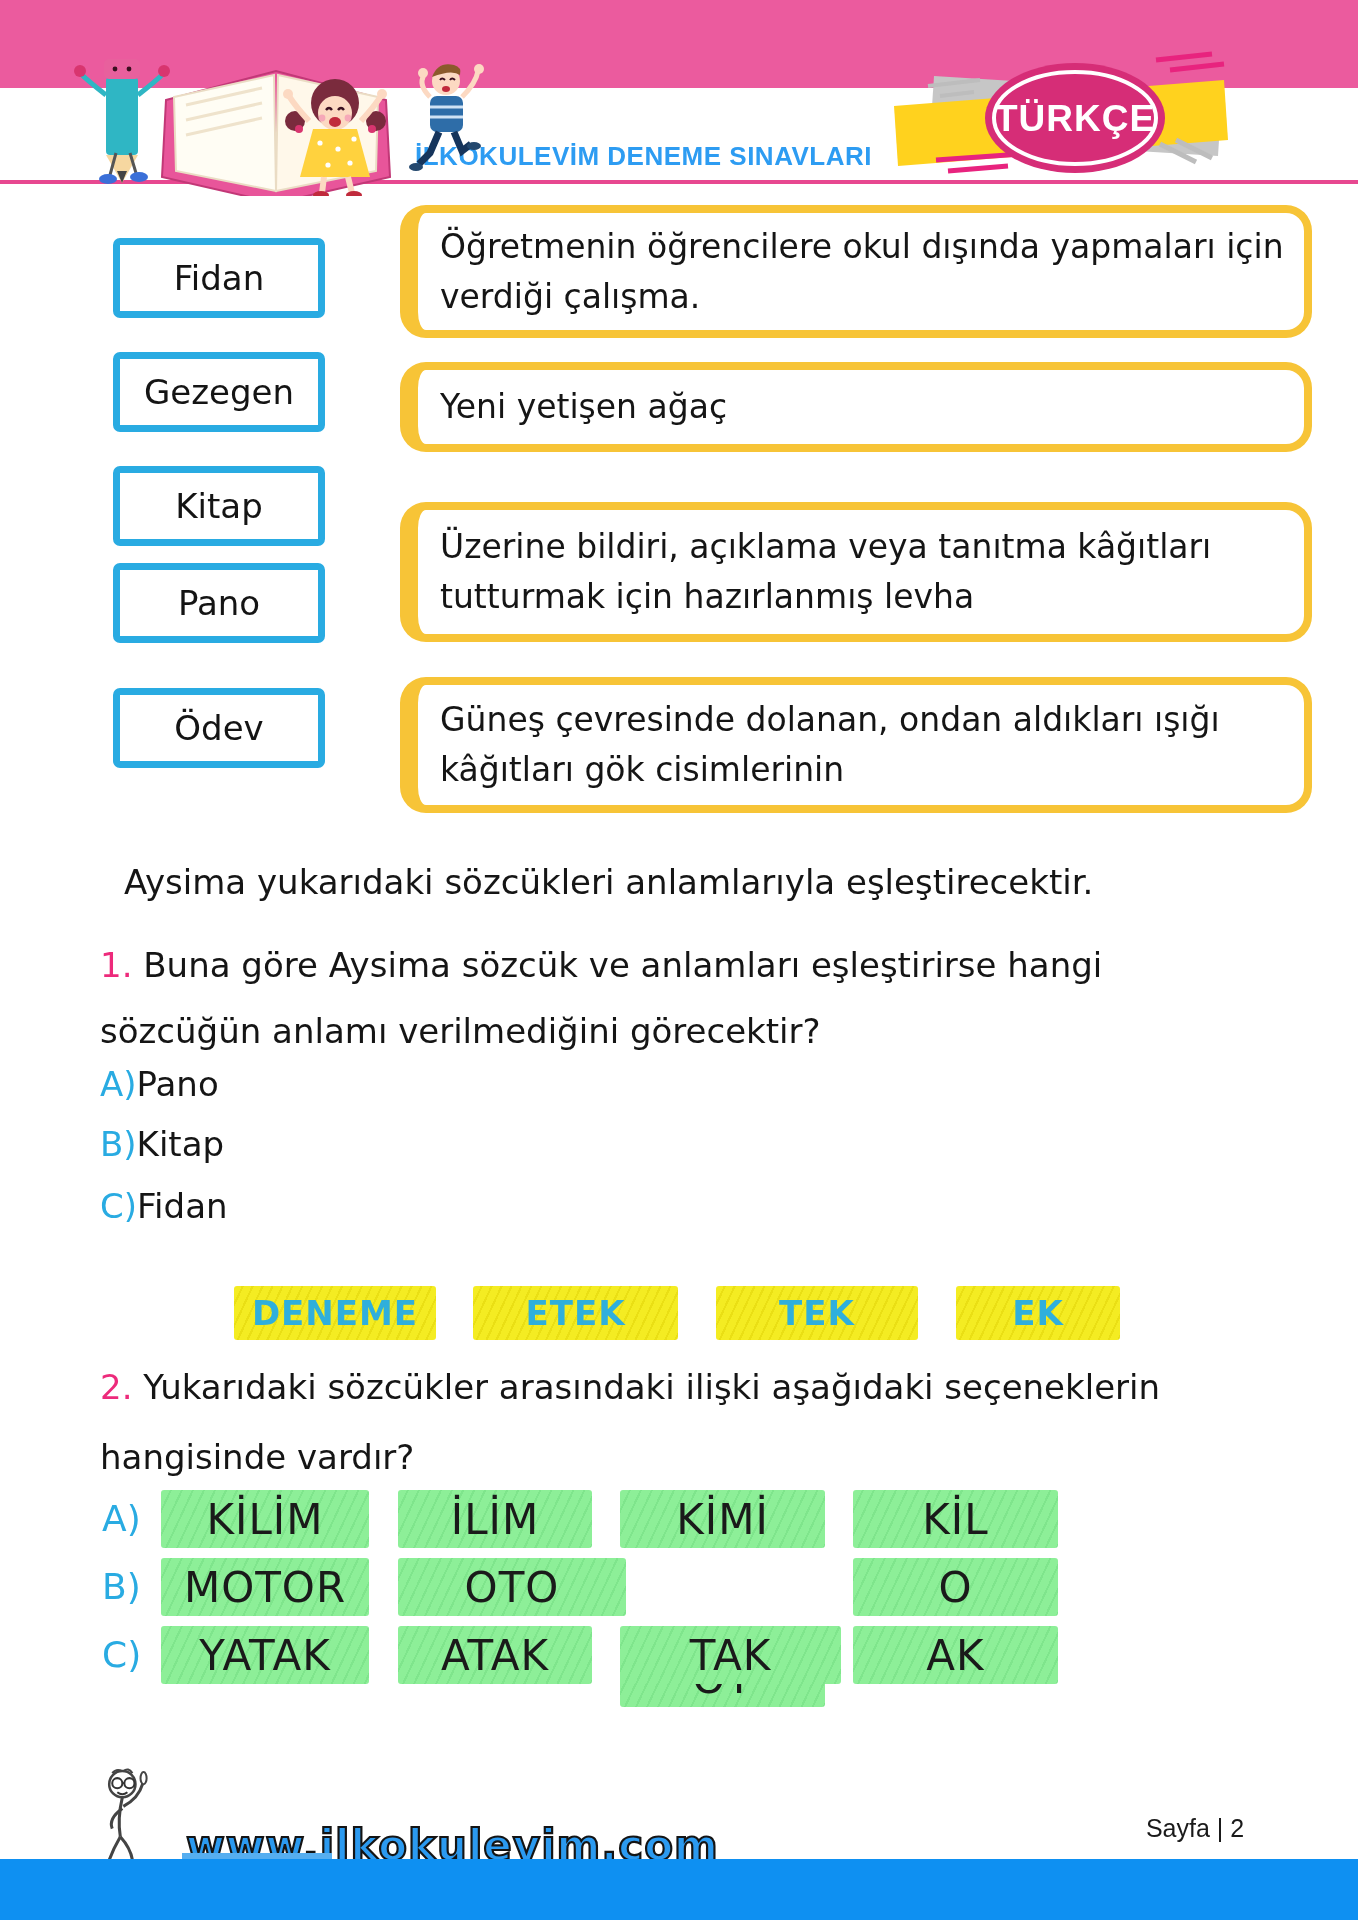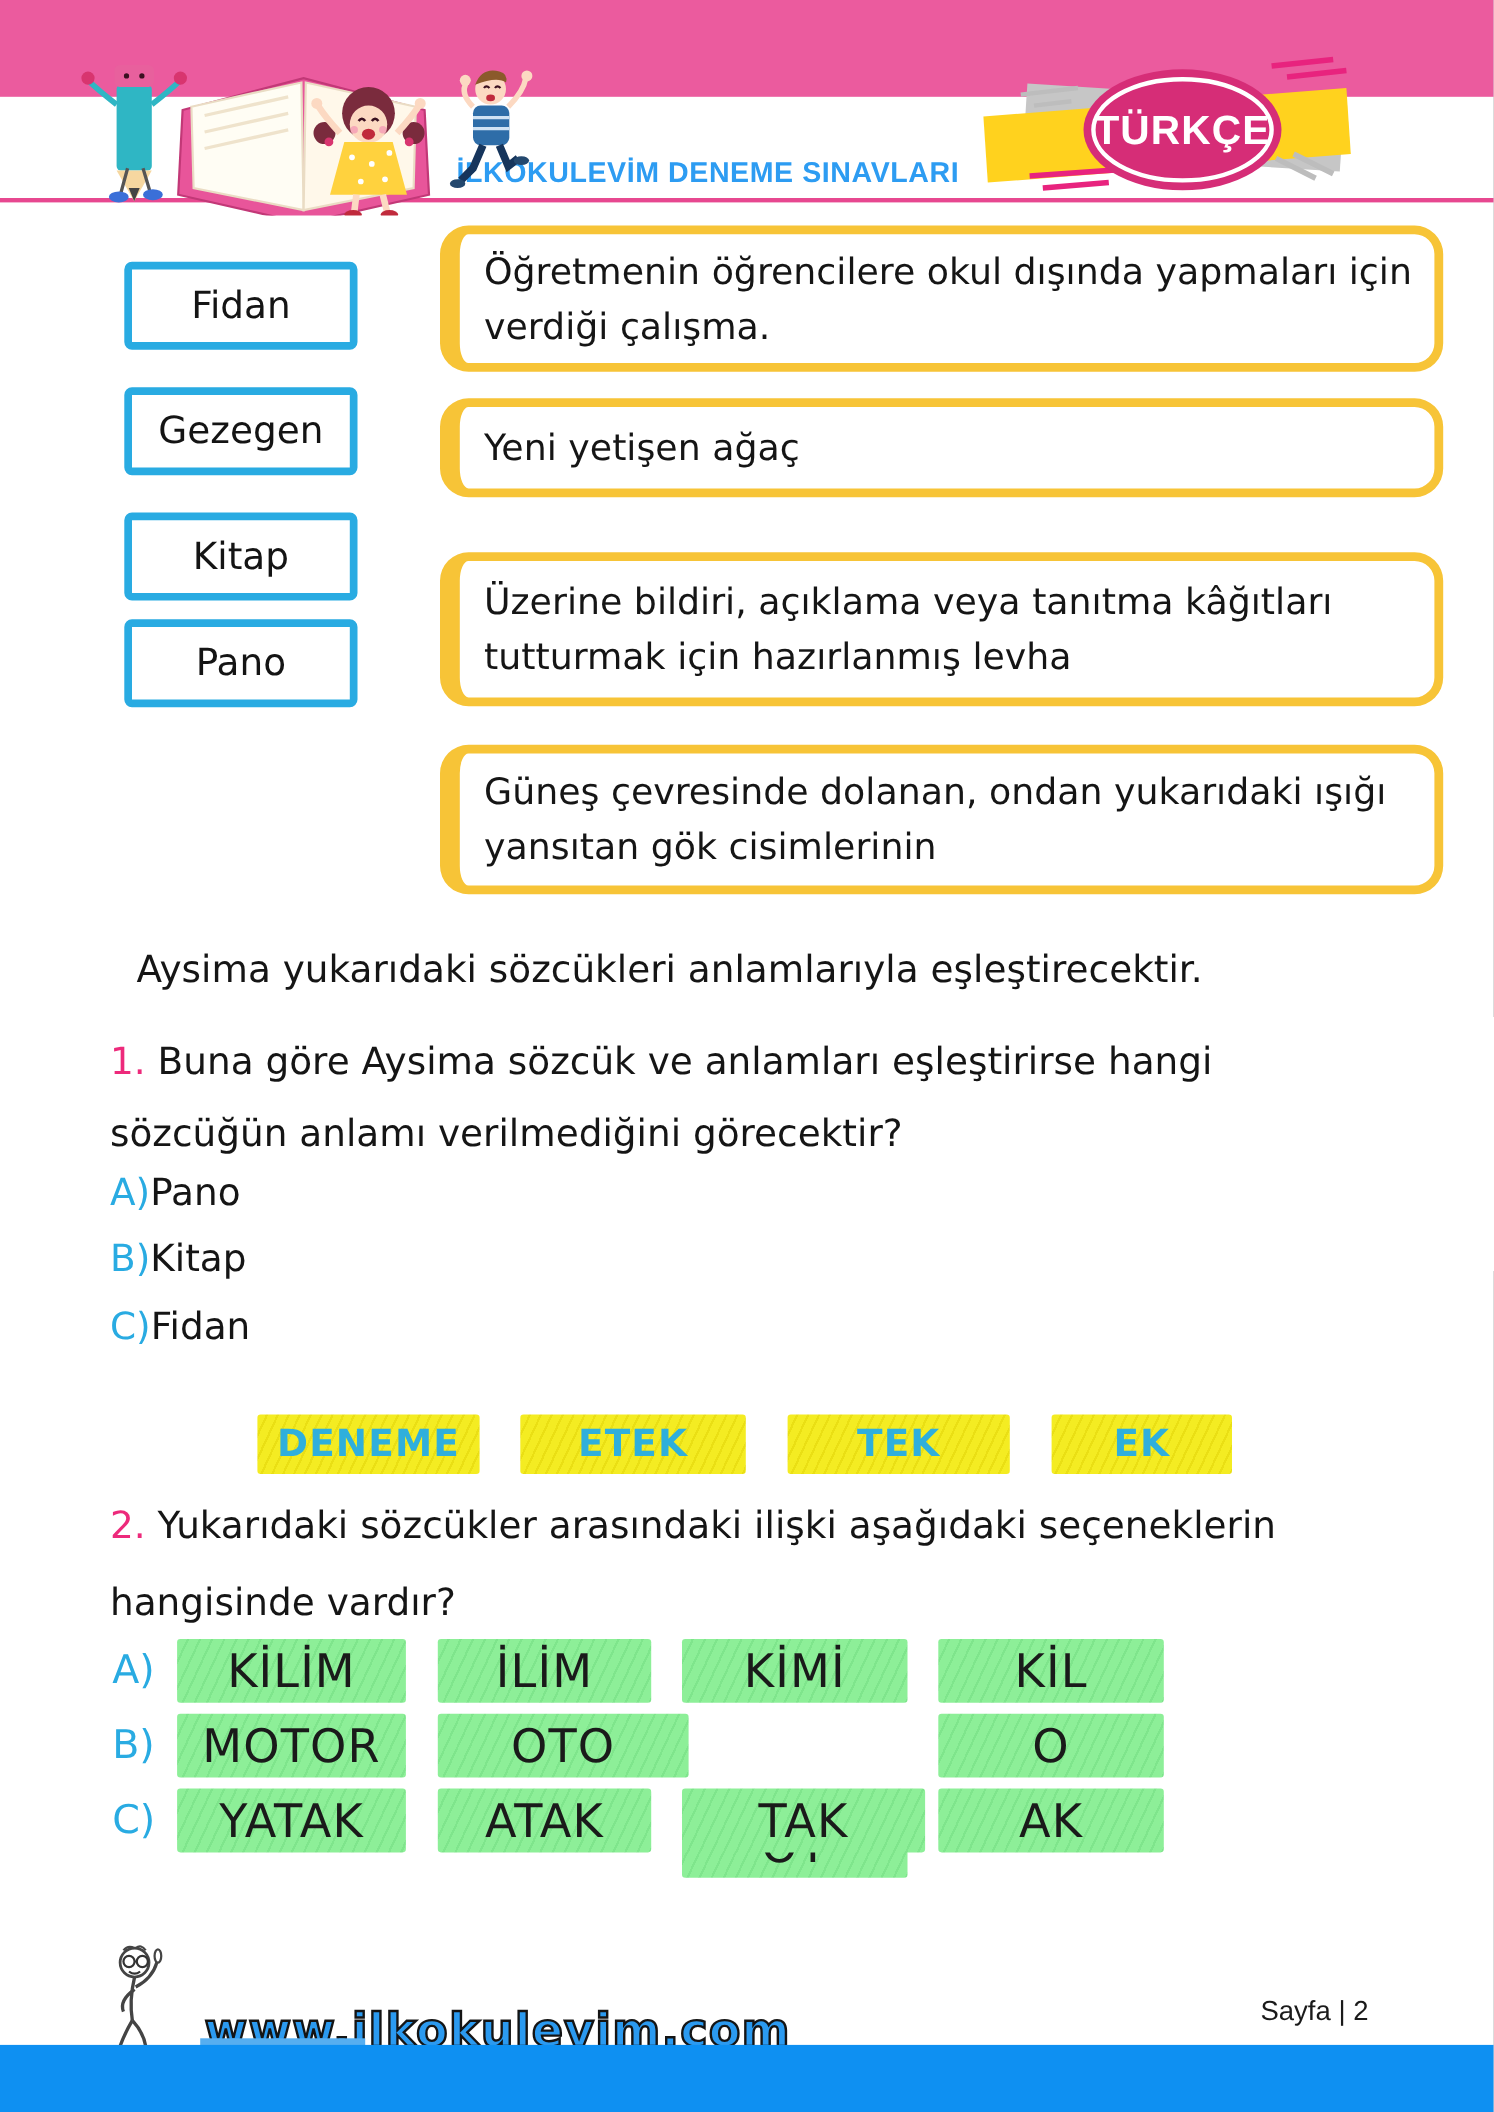--- a/index.html
+++ b/index.html
@@ -153,32 +153,35 @@
     </div>
   <div class="word-box" style="top:352px">
       <span>Gezegen</span>
     </div>
   <div class="word-box" style="top:466px">
       <span>Kitap</span>
     </div>
   <div class="word-box" style="top:563px">
       <span>Pano</span>
     </div>
+  <div class="word-box" style="top:688px">
+      <span>Ödev</span>
+    </div>
 
   <div class="def-box" style="top:205px;height:117px">
       <span>Öğretmenin öğrencilere okul dışında yapmaları için verdiği çalışma.</span>
     </div>
   <div class="def-box" style="top:362px;height:74px">
       <span>Yeni yetişen ağaç</span>
     </div>
   <div class="def-box" style="top:502px;height:124px">
       <span>Üzerine bildiri, açıklama veya tanıtma kâğıtları tutturmak için hazırlanmış levha</span>
     </div>
   <div class="def-box" style="top:677px;height:120px">
-      <span>Güneş çevresinde dolanan, ondan yukarıdaki ışığı yansıtan gök cisimlerinin</span>
+      <span>Güneş çevresinde dolanan, ondan aldıkları ışığı kâğıtları gök cisimlerinin</span>
     </div>
 
   <div class="instruction">Aysima yukarıdaki sözcükleri anlamlarıyla eşleştirecektir.</div>
 
   <div class="question" style="top:932px">
     <span class="q-num">1.</span>
     <span>Buna göre Aysima sözcük ve anlamları eşleştirirse hangi sözcüğün anlamı verilmediğini görecektir?</span>
   </div>
   <div class="option-line" style="top:1064px"><span class="opt-letter">A)</span><span>Pano</span></div>
   <div class="option-line" style="top:1124px"><span class="opt-letter">B)</span><span>Kitap</span></div>

